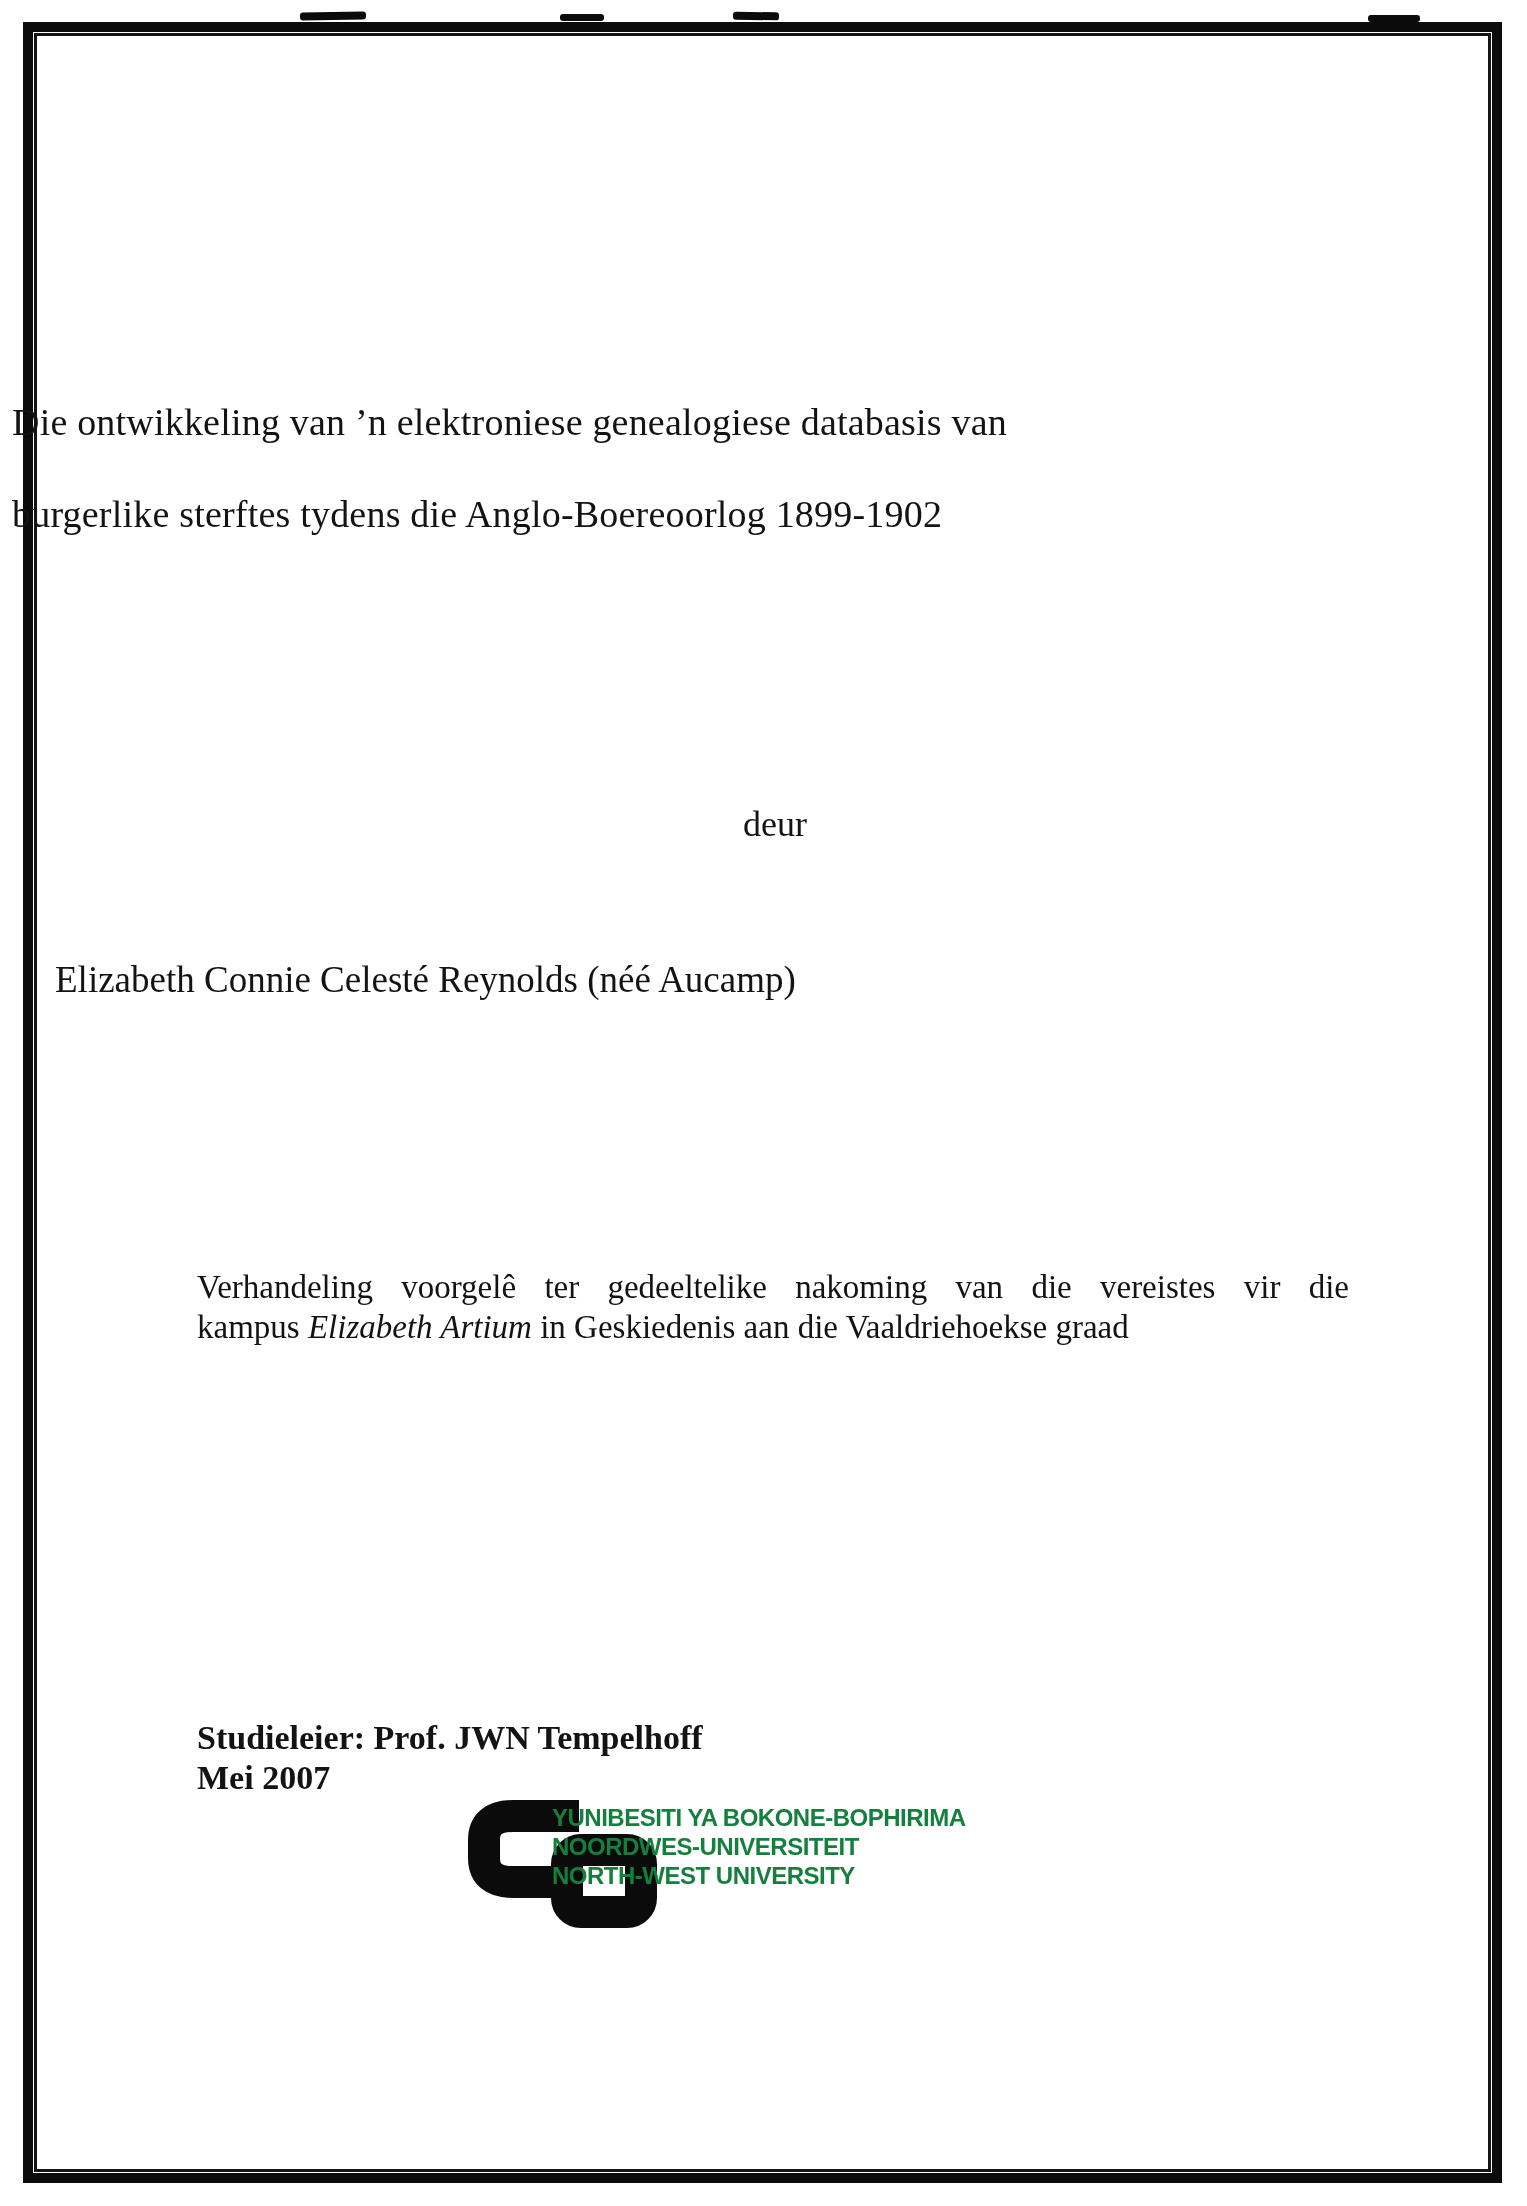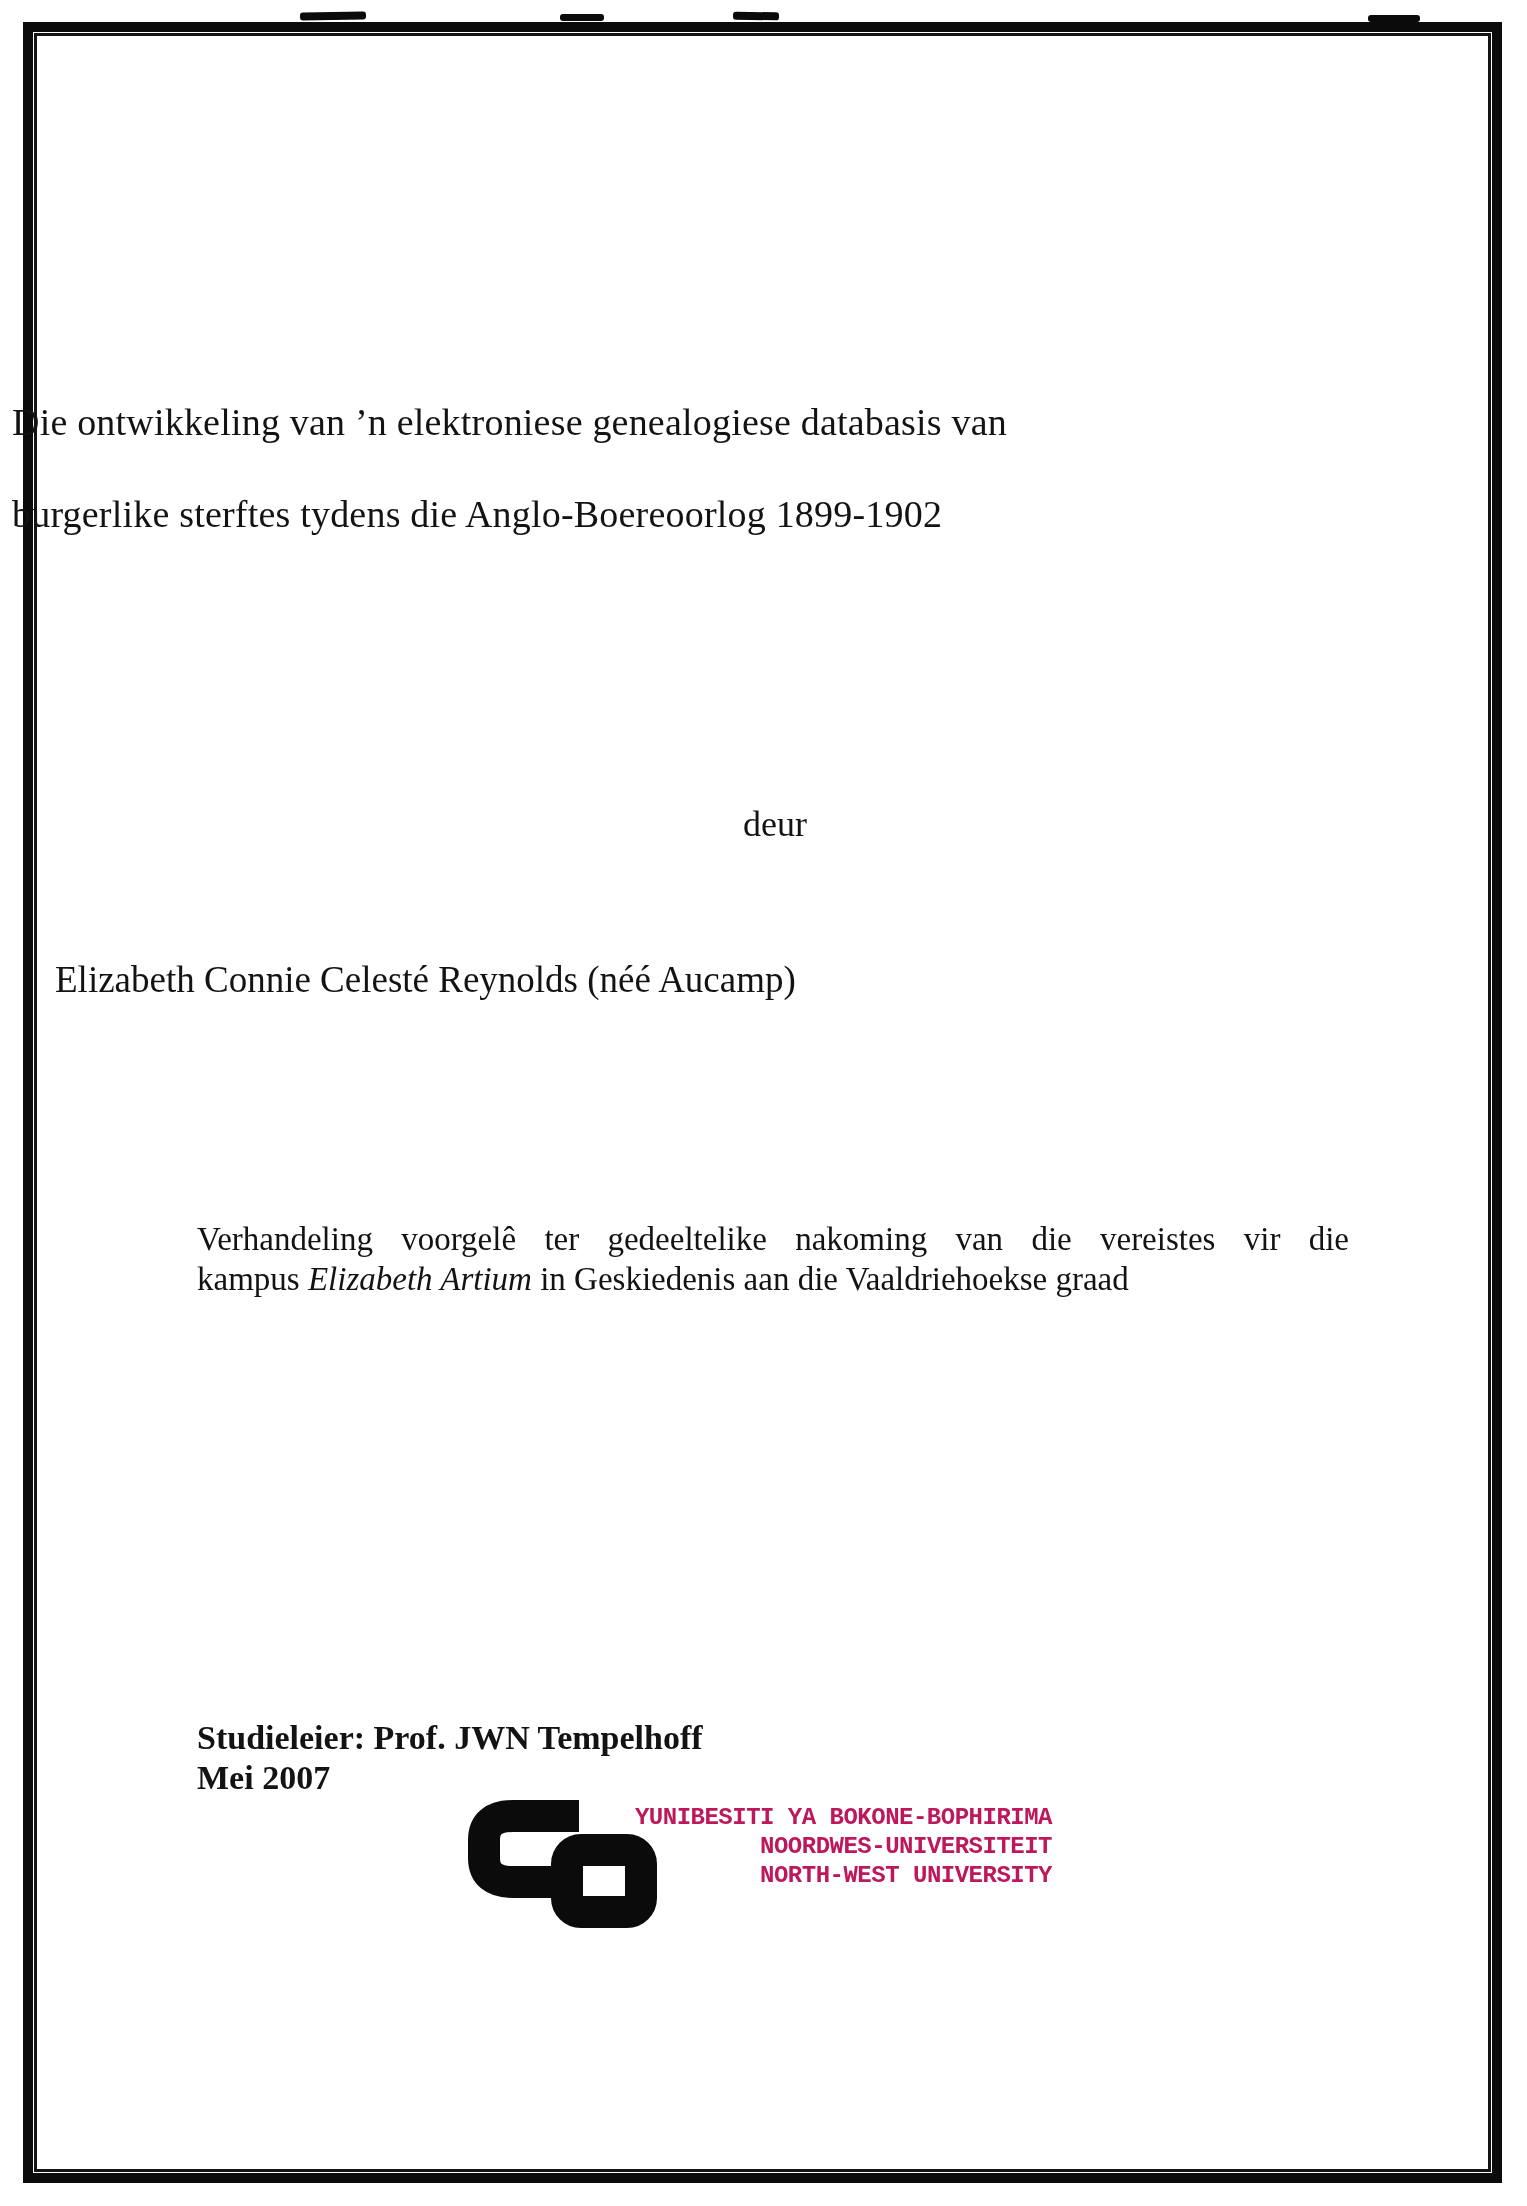--- a/index.html
+++ b/index.html
@@ -42,37 +42,36 @@
   }
   #author {
     left: 55px; top: 961px; width: 1472px;
     font-size: 37px; line-height: 37px; text-align: left;
   }
 
   #submission {
     left: 197px; top: 1219px; width: 1152px;
     font-size: 33px; line-height: 40px;
   }
-  #submission .line-justified { text-align: justify; text-align-last: justify; }
+  #submission .line-justified { text-align: justify; text-align-last: justify; margin-top: 48px; }
   #submission .italic { font-style: italic; }
 
   #supervisor-block {
     left: 197px; top: 1718px; width: 1000px;
     font-size: 34px; line-height: 40px; font-weight: bold;
   }
 
   #logo-mark { left: 467px; top: 1798px; width: 190px; height: 130px; }
   #logo-text {
     left: 552px; top: 1803px; width: 500px;
-    text-align: right;
-    font-family: Liberation Mono, monospace;
+    font-family: Liberation Sans, sans-serif;
     font-weight: 700;
     font-size: 24px; line-height: 29px;
     letter-spacing: -0.5px;
-    color: #be185d;
+    color: #15803d;
   }
 
   
   .smudge { position: absolute; background: #0b0b0b; border-radius: 3px; }
 </style>
 </head>
 <body>
 
 <div class="frame-outer">
   <div class="frame-inner"></div>

